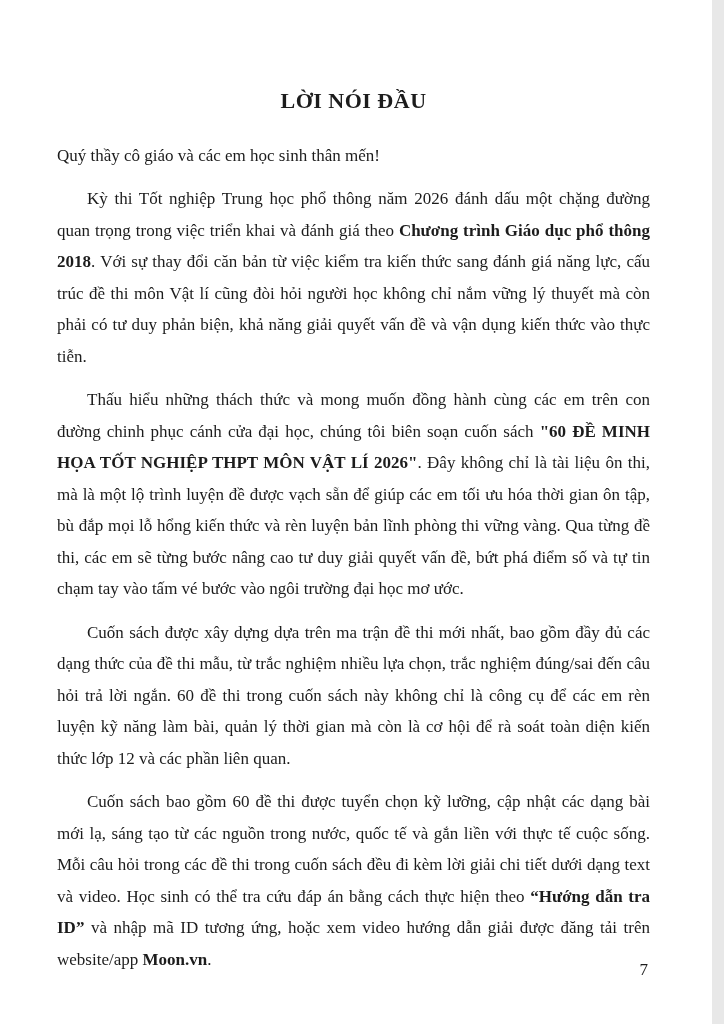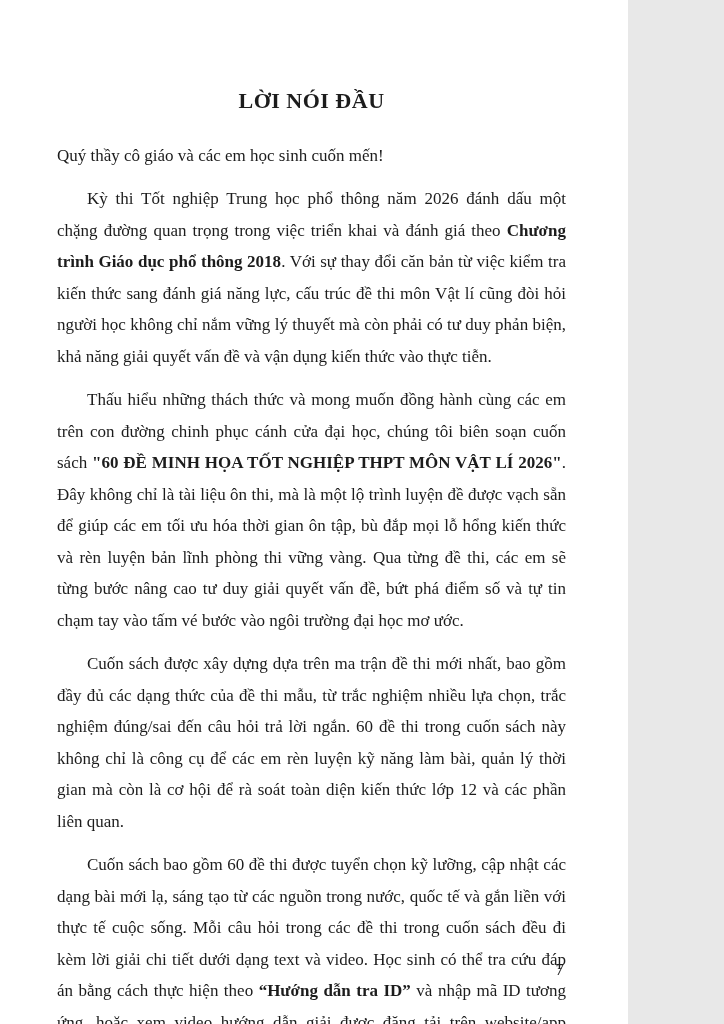--- a/index.html
+++ b/index.html
@@ -2,21 +2,21 @@
 <html><head>
 <meta charset="utf-8">
 <style>
   html, body {
     margin: 0;
     padding: 0;
     background: #e8e8e8;
   }
   .page {
     position: relative;
-    width: 628px;
+    width: 712px;
     height: 1024px;
     background: #ffffff;
     box-sizing: border-box;
     padding: 88px 62px 0 57px;
     font-family: "Liberation Serif", "DejaVu Serif", serif;
     color: #1c1c1c;
     overflow: hidden;
   }
   .doc-title {
     margin: 0 0 26px 0;
@@ -45,21 +45,21 @@
     right: 64px;
     bottom: 44px;
     font-size: 17px;
   }
 </style>
 </head>
 <body>
 
 <div class="page">
   <h1 class="doc-title">LỜI NÓI ĐẦU</h1>
-  <p class="greeting">Quý thầy cô giáo và các em học sinh cuốn mến!</p>
+  <p class="greeting">Quý thầy cô giáo và các em học sinh thân mến!</p>
   <div id="paragraphs">
       <p class="para"><span>Kỳ thi Tốt nghiệp Trung học phổ thông năm 2026 đánh dấu một chặng đường quan trọng trong việc triển khai và đánh giá theo </span><b>Chương trình Giáo dục phổ thông 2018</b><span>. Với sự thay đổi căn bản từ việc kiểm tra kiến thức sang đánh giá năng lực, cấu trúc đề thi môn Vật lí cũng đòi hỏi người học không chỉ nắm vững lý thuyết mà còn phải có tư duy phản biện, khả năng giải quyết vấn đề và vận dụng kiến thức vào thực tiễn.</span></p>
       <p class="para"><span>Thấu hiểu những thách thức và mong muốn đồng hành cùng các em trên con đường chinh phục cánh cửa đại học, chúng tôi biên soạn cuốn sách </span><b>"60 ĐỀ MINH HỌA TỐT NGHIỆP THPT MÔN VẬT LÍ 2026"</b><span>. Đây không chỉ là tài liệu ôn thi, mà là một lộ trình luyện đề được vạch sẵn để giúp các em tối ưu hóa thời gian ôn tập, bù đắp mọi lỗ hổng kiến thức và rèn luyện bản lĩnh phòng thi vững vàng. Qua từng đề thi, các em sẽ từng bước nâng cao tư duy giải quyết vấn đề, bứt phá điểm số và tự tin chạm tay vào tấm vé bước vào ngôi trường đại học mơ ước.</span></p>
       <p class="para"><span>Cuốn sách được xây dựng dựa trên ma trận đề thi mới nhất, bao gồm đầy đủ các dạng thức của đề thi mẫu, từ trắc nghiệm nhiều lựa chọn, trắc nghiệm đúng/sai đến câu hỏi trả lời ngắn. 60 đề thi trong cuốn sách này không chỉ là công cụ để các em rèn luyện kỹ năng làm bài, quản lý thời gian mà còn là cơ hội để rà soát toàn diện kiến thức lớp 12 và các phần liên quan.</span></p>
       <p class="para"><span>Cuốn sách bao gồm 60 đề thi được tuyển chọn kỹ lưỡng, cập nhật các dạng bài mới lạ, sáng tạo từ các nguồn trong nước, quốc tế và gắn liền với thực tế cuộc sống. Mỗi câu hỏi trong các đề thi trong cuốn sách đều đi kèm lời giải chi tiết dưới dạng text và video. Học sinh có thể tra cứu đáp án bằng cách thực hiện theo </span><b>“Hướng dẫn tra ID”</b><span> và nhập mã ID tương ứng, hoặc xem video hướng dẫn giải được đăng tải trên website/app </span><b>Moon.vn</b><span>.</span></p>
     </div>
   <div class="page-number">7</div>
 </div>
 
 </body></html>

